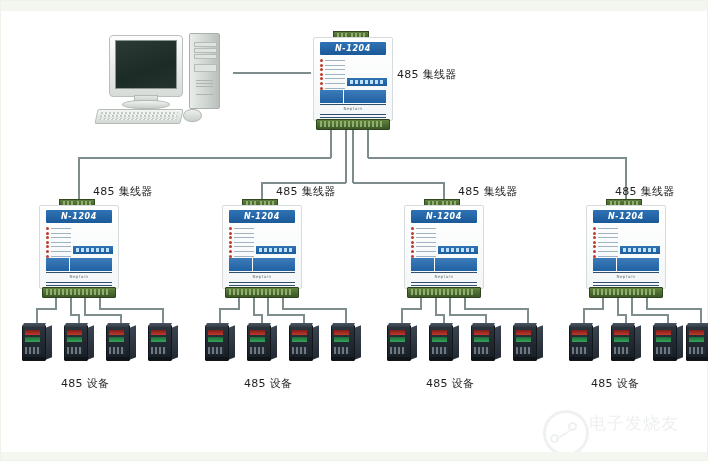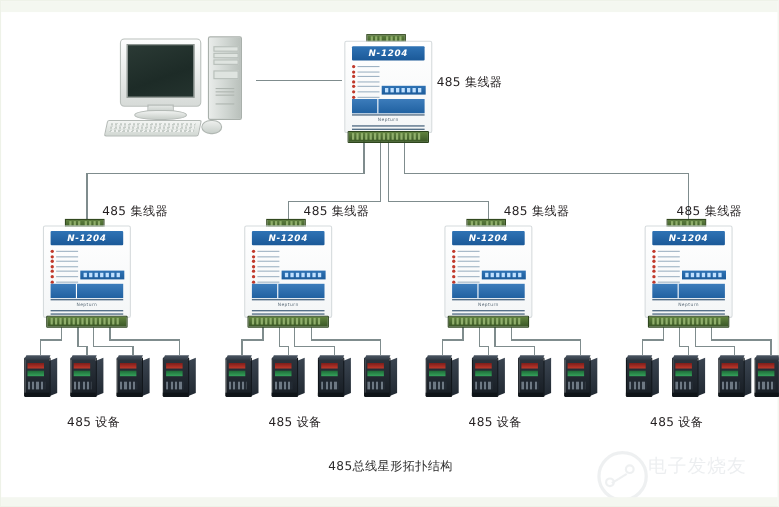--- a/index.html
+++ b/index.html
@@ -837,21 +837,20 @@
     <div class="side"></div>
       <div class="face"></div>
       <div class="cap"></div>
     <div class="red"></div>
       <div class="grn"></div>
       <div class="btns"></div>
       <div class="foot"></div>
     </div>
   <div class="lbl" style="left:590px;top:375px;">485 设备</div>
 
-  <div class="caption">485总线星形拓扑结构</div>
 
   <div class="wm">
     <div class="ring"></div>
     <div class="dot" style="left:11px;top:30px;"></div>
     <div class="dot" style="left:29px;top:18px;"></div>
     <div class="bar" style="left:16px;top:30px;width:16px;transform:rotate(-32deg);"></div>
     <div class="cn">电子发烧友</div>
   </div>
 
 </div>

